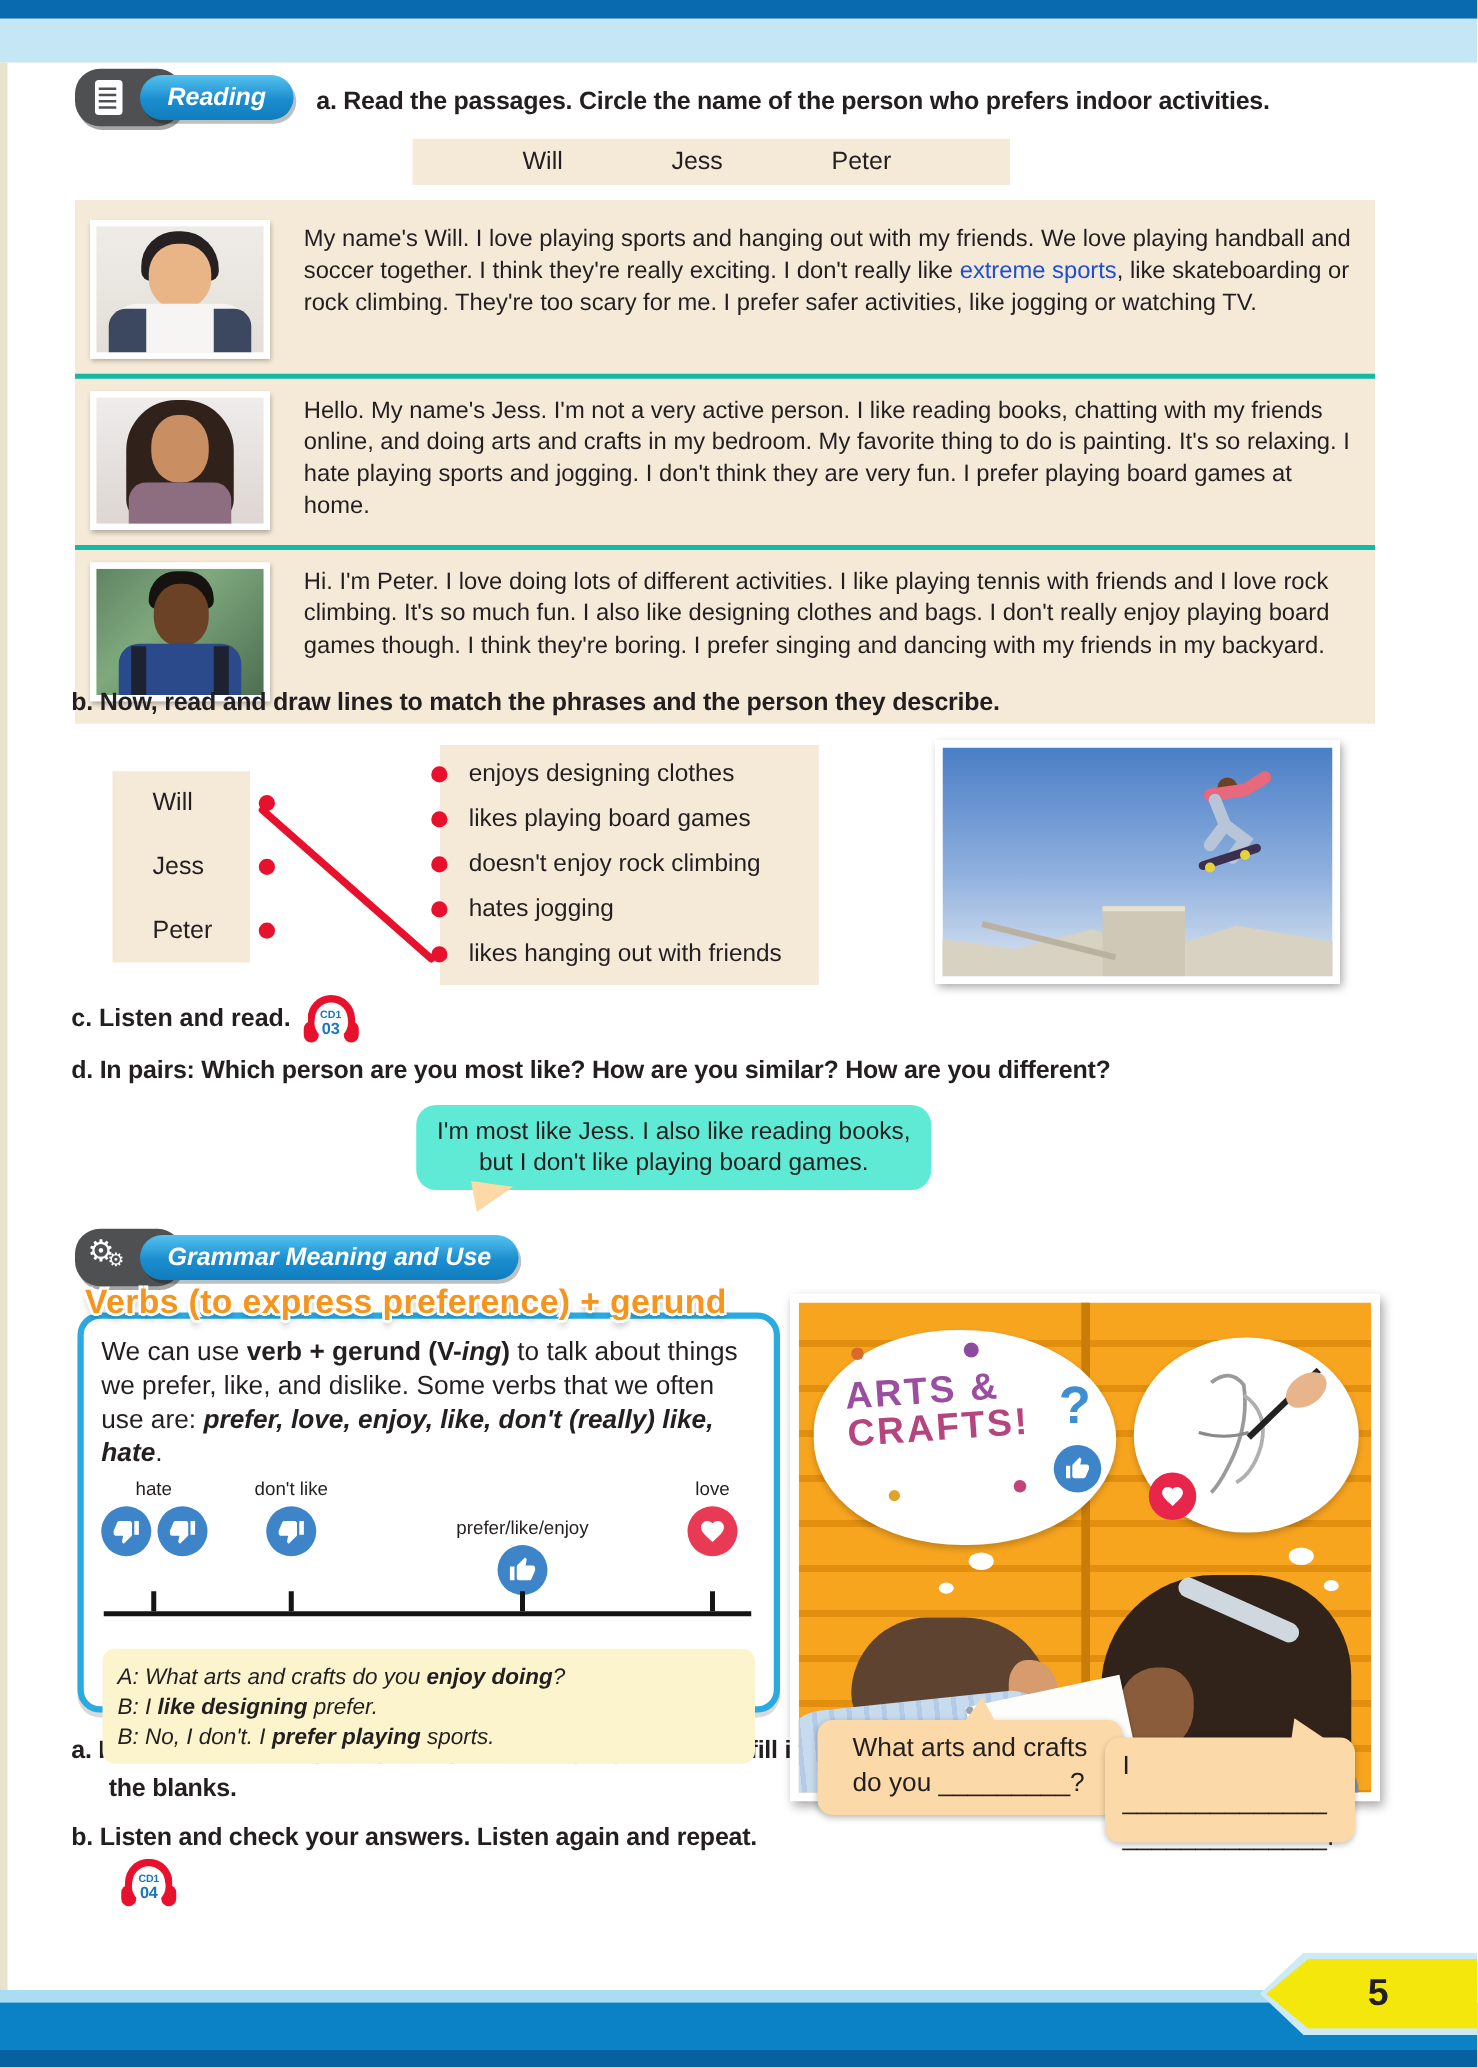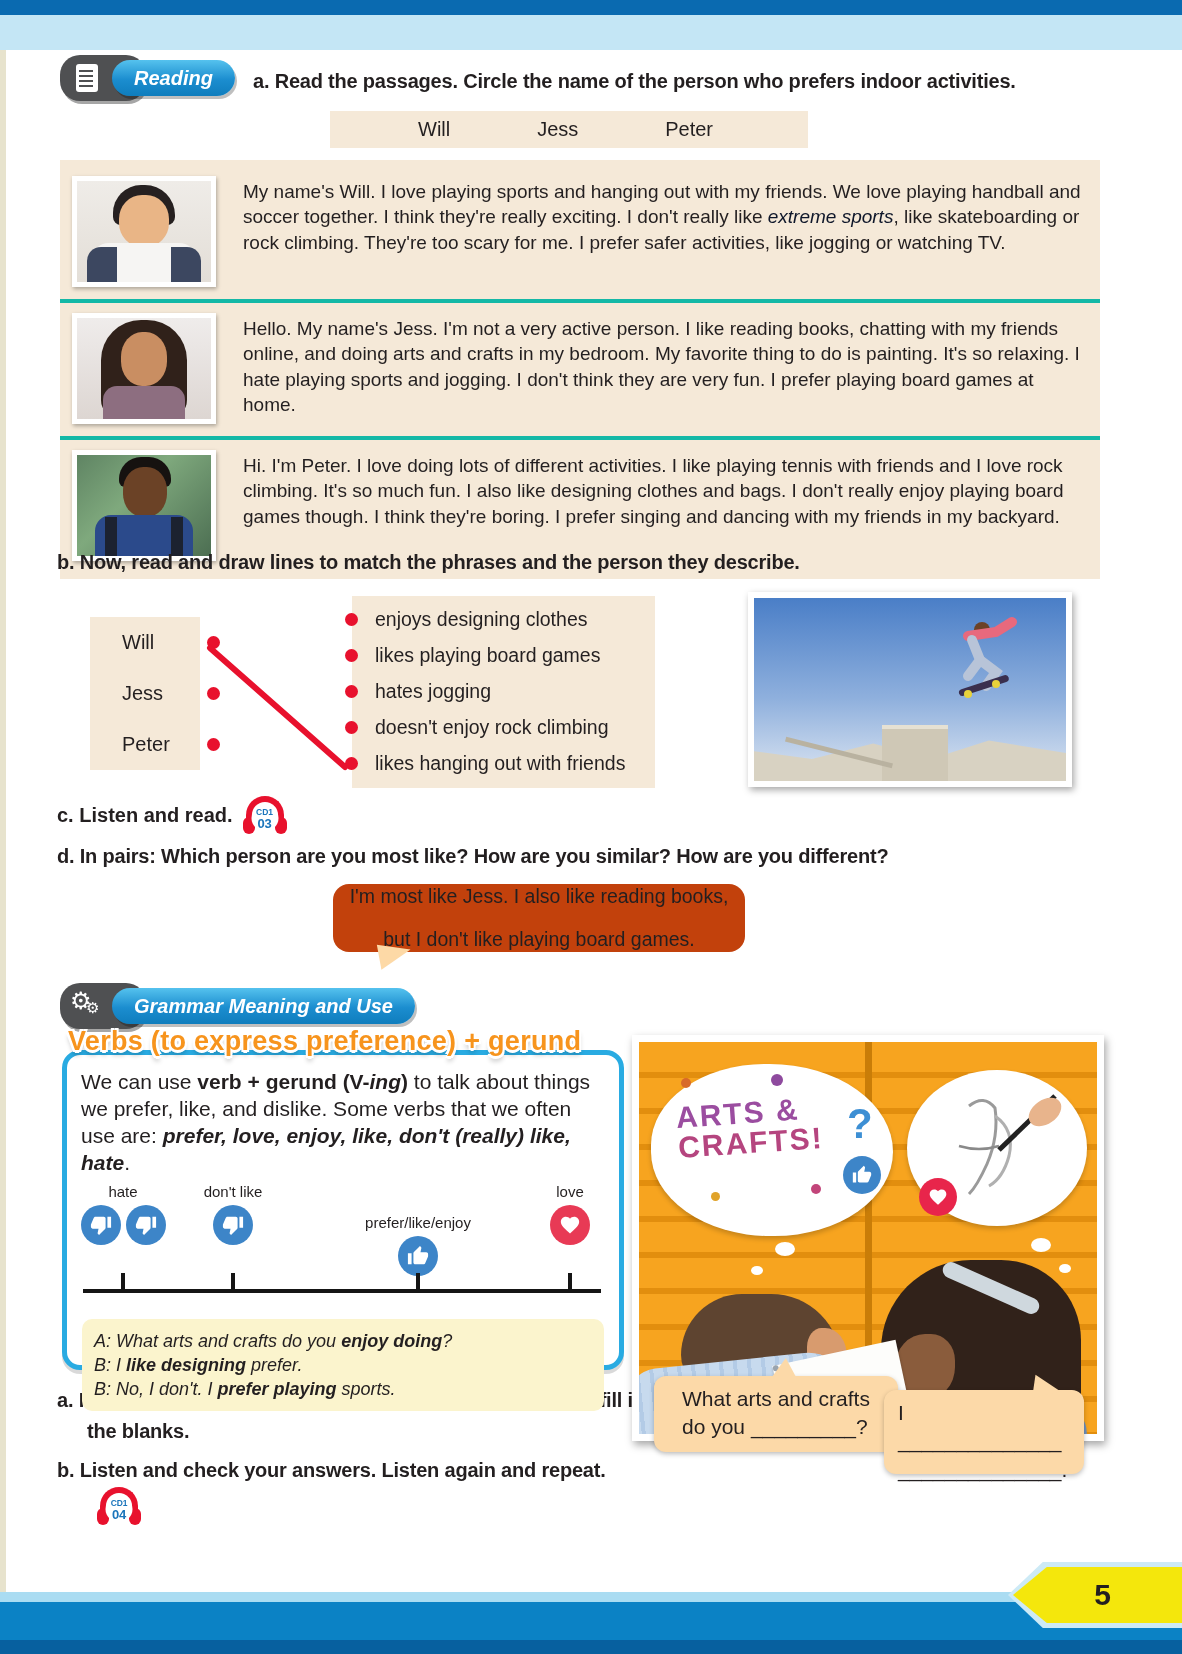--- a/index.html
+++ b/index.html
@@ -36,21 +36,21 @@
   .gear-icon .g2{font-size:15px;position:absolute;left:16px;top:12px;}
 
   .task{font-weight:bold;font-size:20px;letter-spacing:-.2px;}
   .beige{background:#f5e9d8;}
 
   
   .passages{left:60px;top:160px;width:1040px;background:#f5e9d8;padding:6px 0;}
   .passage{display:flex;gap:27px;padding:10px 14px 12px 12px;}
   .passage + .passage{border-top:4px solid #14b8a6;}
   .passage .txt{flex:1;font-size:19px;line-height:1.34;padding-top:3px;max-width:856px;}
-  .highlight{color:#0f172a;font-style:italic;}
+  .highlight{color:#1d4ed8;}
   .pic{flex:0 0 auto;width:134px;background:#fff;border:5px solid #fff;
        box-shadow:1px 2px 4px rgba(0,0,0,.3);position:relative;overflow:hidden;}
   .pic .inner{position:relative;width:134px;height:101px;overflow:hidden;}
   
   .p-will .inner{background:linear-gradient(180deg,#efece8,#e3ded7);}
   .p-will .hair{position:absolute;left:36px;top:4px;width:62px;height:40px;background:#262020;border-radius:28px 30px 8px 8px;}
   .p-will .face{position:absolute;left:42px;top:14px;width:50px;height:52px;background:#e9b586;border-radius:46%;}
   .p-will .body{position:absolute;left:14px;top:62px;width:106px;height:44px;background:#f6f5f3;border-radius:18px 18px 0 0;}
   .p-will .sl{position:absolute;top:66px;width:30px;height:40px;background:#3c4760;}
   .p-will .sl.l{left:10px;border-radius:14px 0 0 0;}
@@ -88,22 +88,22 @@
   .cd-icon{position:relative;display:inline-block;width:44px;height:40px;margin-left:10px;vertical-align:middle;}
   .cd-band{position:absolute;left:3px;top:1px;width:26px;height:24px;border:6px solid #e8112d;border-bottom:none;border-radius:20px 20px 0 0;}
   .cd-cup{position:absolute;bottom:1px;width:12px;height:17px;background:#e8112d;border-radius:6px;}
   .cd-cup.l{left:0;}.cd-cup.r{right:0;}
   .cd-txt{position:absolute;left:50%;top:58%;transform:translate(-50%,-50%);width:27px;height:27px;border-radius:50%;
       background:#fff;display:flex;flex-direction:column;align-items:center;justify-content:center;
       color:#1b75bb;font-weight:bold;}
   .cd-txt b{font-size:8.5px;line-height:9px;}
   .cd-txt i{font-style:normal;font-size:13px;line-height:13px;}
 
-  .answer-bubble{left:333px;top:884px;width:412px;height:68px;background:#c2410c;border-radius:16px;
-      display:flex;flex-direction:column;align-items:center;justify-content:space-between;font-size:19.5px;line-height:1.3;}
+  .answer-bubble{left:333px;top:884px;width:412px;height:68px;background:#5eead4;border-radius:16px;
+      display:flex;flex-direction:column;align-items:center;justify-content:center;font-size:19.5px;line-height:1.3;}
   .answer-bubble .tail{position:absolute;left:42px;bottom:-19px;width:0;height:0;
       border-left:8px solid transparent;border-right:26px solid transparent;border-top:24px solid #fdd9a6;transform:rotate(8deg);}
 
   
   .gbox-title{left:68px;top:1026px;font-size:27px;font-weight:bold;color:#f7941d;z-index:3;letter-spacing:.3px;
       text-shadow:-2px -2px 0 #fff,2px -2px 0 #fff,-2px 2px 0 #fff,2px 2px 0 #fff,0 3px 0 #fff,0 5px 5px rgba(0,0,0,.3);}
   .gbox{left:62px;top:1050px;width:552px;height:310px;border:5px solid #29abe2;border-radius:18px;background:#fff;
       box-shadow:0 4px 0 rgba(0,0,0,.15);z-index:2;}
   .gbox .intro{margin:14px 14px 0 14px;font-size:21px;line-height:1.28;}
   .scale-area{position:relative;height:122px;margin-top:6px;}
@@ -237,25 +237,25 @@
   <div class="mp-row">
       <span class="dot"></span>
       <span>enjoys designing clothes</span>
     </div>
   <div class="mp-row">
       <span class="dot"></span>
       <span>likes playing board games</span>
     </div>
   <div class="mp-row">
       <span class="dot"></span>
+      <span>doesn't enjoy rock climbing</span>
+    </div>
+  <div class="mp-row">
+      <span class="dot"></span>
       <span>hates jogging</span>
-    </div>
-  <div class="mp-row">
-      <span class="dot"></span>
-      <span>doesn't enjoy rock climbing</span>
     </div>
   <div class="mp-row">
       <span class="dot"></span>
       <span>likes hanging out with friends</span>
     </div>
 </div>
 <svg class="abs match-line" viewBox="0 0 260 230">
   <line x1="70" y1="58" x2="205" y2="177" stroke="#e8112d" stroke-width="6" stroke-linecap="round"></line>
 </svg>
 

